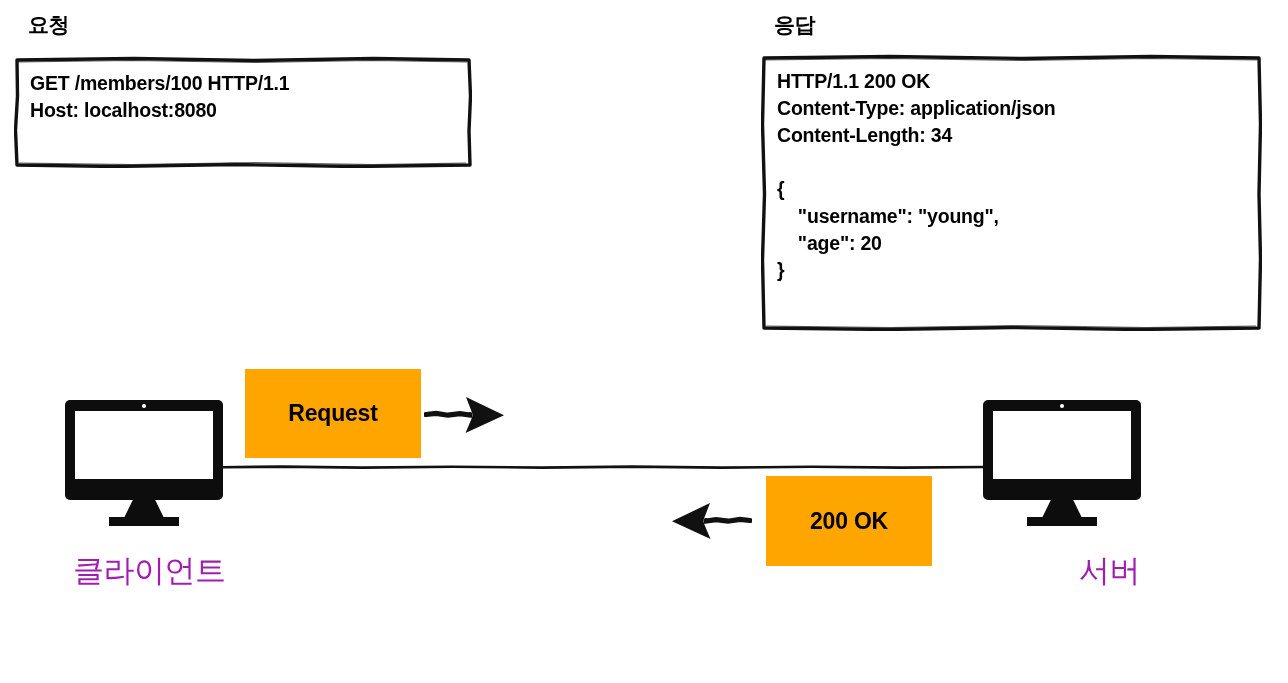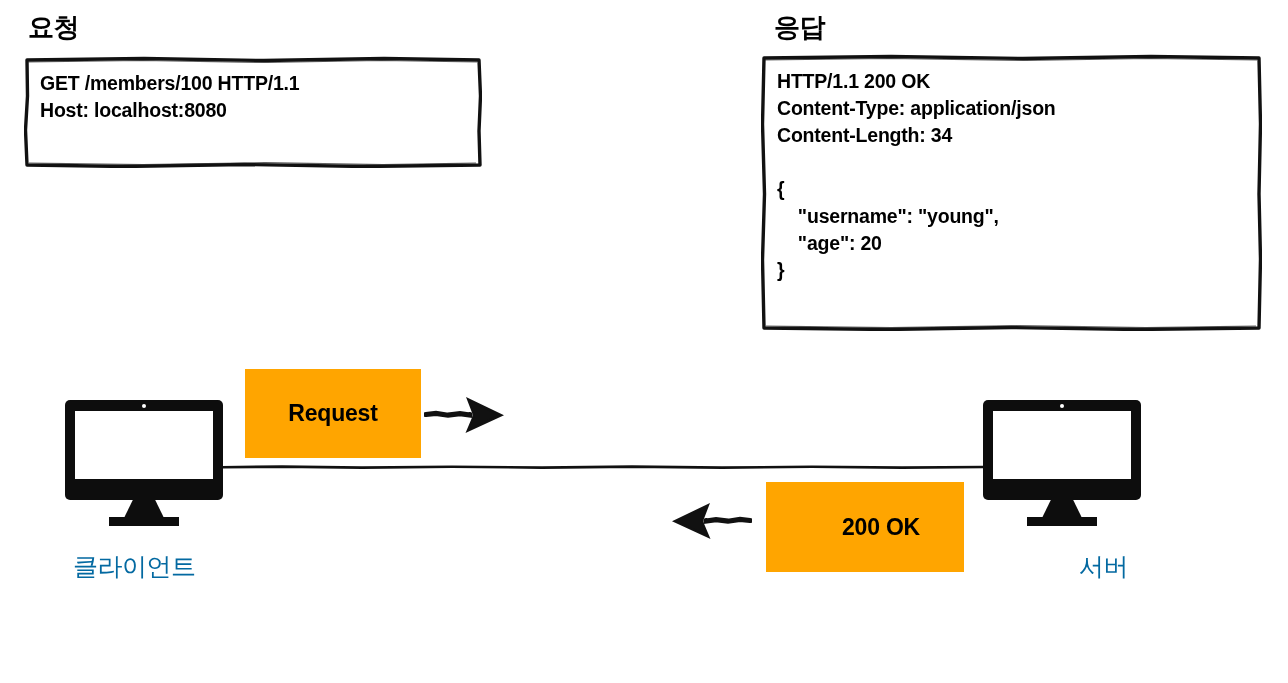--- a/index.html
+++ b/index.html
@@ -13,21 +13,21 @@
     position: relative;
     overflow: hidden;
     font-family: "Liberation Sans", "DejaVu Sans", sans-serif;
     color: #000000;
   }
 
   
   .section-heading {
     position: absolute;
     font-weight: bold;
-    font-size: 26px;
+    font-size: 21px;
     line-height: 1;
     color: #000;
     letter-spacing: -0.5px;
     white-space: nowrap;
   }
   #heading-request { left: 28px; top: 14px; }
   #heading-response { left: 774px; top: 14px; }
 
   
   .msg-box {
@@ -47,21 +47,21 @@
     font-family: "Liberation Sans", "DejaVu Sans", sans-serif;
     font-size: 19.5px;
     font-weight: bold;
     line-height: 27px;
     color: #000;
     white-space: pre;
     letter-spacing: -0.2px;
   }
 
   #request-box {
-    left: 24px;
+    left: 14px;
     top: 56px;
     width: 458px;
     height: 112px;
   }
   #response-box {
     left: 761px;
     top: 54px;
     width: 501px;
     height: 277px;
   }
@@ -122,22 +122,22 @@
     top: 117px;
     width: 70px;
     height: 9px;
     background: #0d0d0d;
   }
   #client-monitor { left: 65px; top: 45px; }
   #server-monitor { left: 983px; top: 45px; }
 
   .node-label {
     position: absolute;
-    font-size: 25px;
-    color: #0369a1;
+    font-size: 31px;
+    color: #a21caf;
     white-space: nowrap;
     letter-spacing: -0.5px;
     font-family: Liberation Serif, serif;
   }
   #client-label { left: 73px; top: 195px; }
   #server-label { left: 1079px; top: 195px; }
 
   
   #wire {
     position: absolute;
@@ -161,24 +161,23 @@
     text-align: center;
   }
   #request-flow-box {
     left: 245px;
     top: 14px;
     width: 176px;
     height: 89px;
   }
   #response-flow-box {
     left: 766px;
-    top: 127px;
+    top: 121px;
     width: 166px;
     height: 90px;
-    padding-left: 32px;
   }
 
   
   .arrow {
     position: absolute;
   }
   #arrow-right { left: 424px; top: 392px; width: 84px; height: 46px; }
   #arrow-left  { left: 668px; top: 498px; width: 84px; height: 46px; }
 </style>
 </head>

